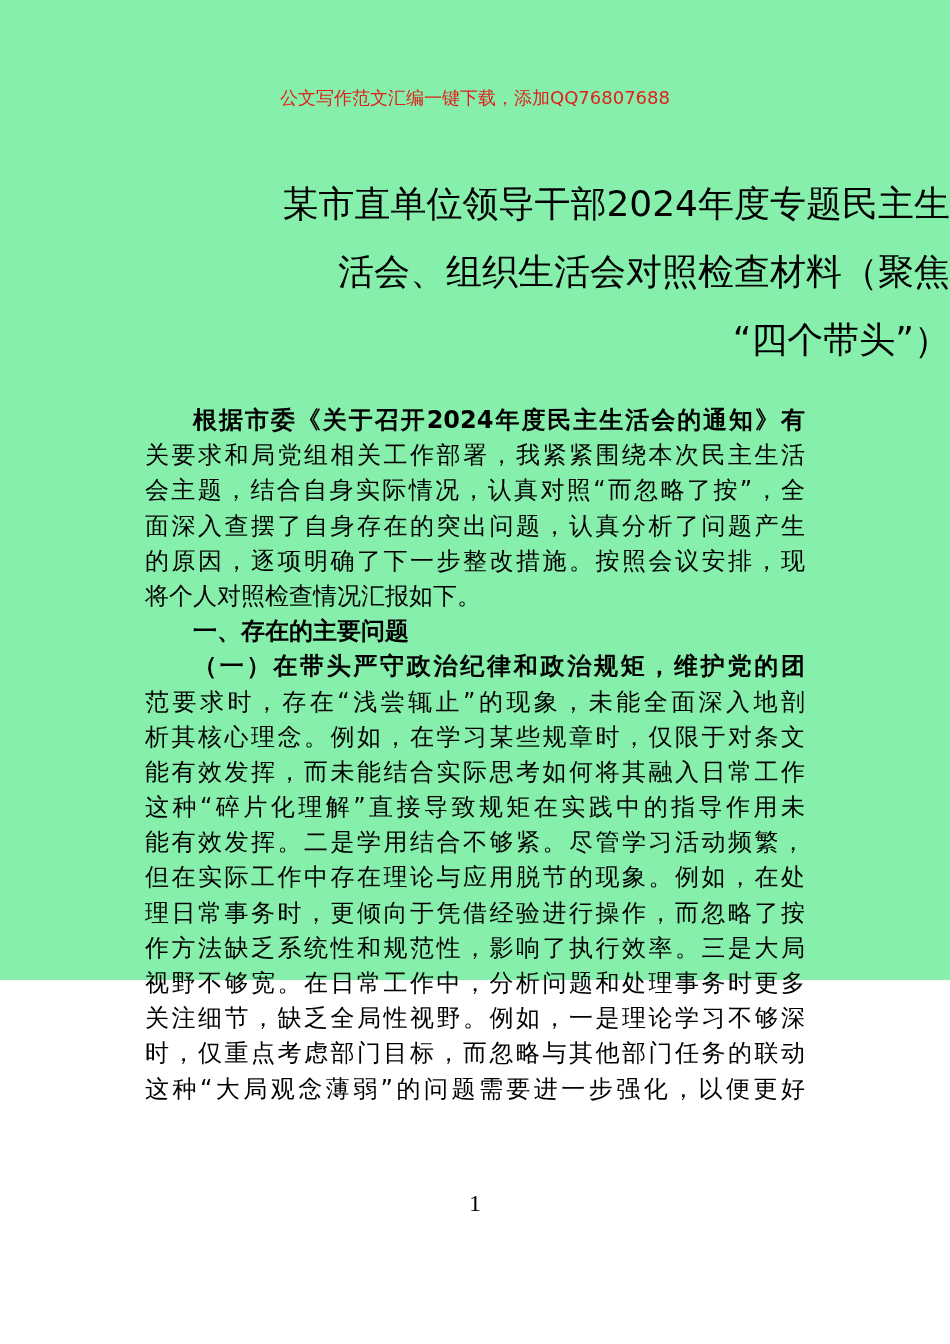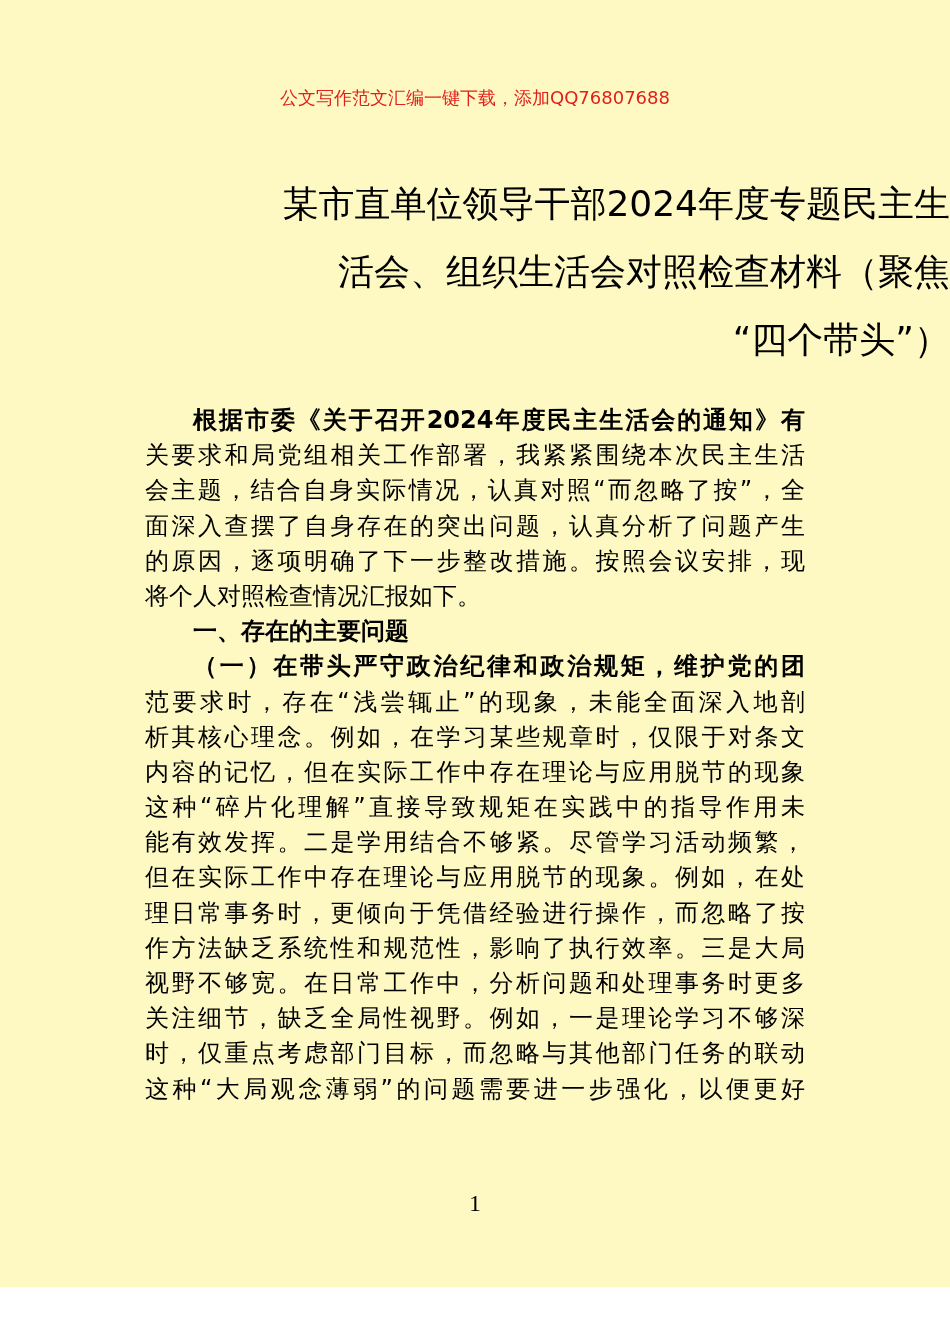--- a/index.html
+++ b/index.html
@@ -1,18 +1,18 @@
 <!DOCTYPE html>
 <html><head>
 <meta charset="utf-8">
 <style>
   html, body { margin: 0; padding: 0; background: #ffffff; }
   body { width: 950px; height: 1344px; position: relative; overflow: hidden;
          font-family: "DejaVu Sans", "Liberation Sans", sans-serif; color: #000; }
-  .page { position: absolute; left: 0; top: 0; width: 950px; height: 1287px; background: #fef9c3; }
+  .page { position: absolute; left: 0; top: 0; width: 950px; height: 980px; background: #86efac; }
   .banner { position: absolute; top: 86px; left: 0; width: 950px; text-align: center;
             font-size: 18px; color: #e0201c; letter-spacing: 0px; line-height: 24px; }
   .title { position: absolute; top: 170px; left: 0; width: 950px; text-align: right; }
   .title-line { font-size: 36px; line-height: 68px; height: 68px; white-space: nowrap; letter-spacing: 0px; }
   .body { position: absolute; left: 145px; top: 403px; width: 660px; }
   .line { font-size: 24px; line-height: 35.2px; height: 35.2px; white-space: nowrap;
           overflow: visible; text-align: justify; text-align-last: justify; }
   .line.last { text-align-last: left; }
   .line.indent { padding-left: 48px; font-weight: bold; }
   .page-number { position: absolute; top: 1190px; left: 0; width: 950px; text-align: center;
@@ -39,21 +39,21 @@
       <div class="line">的原因，逐项明确了下一步整改措施。按照会议安排，现</div>
       <div class="line last">将个人对照检查情况汇报如下。</div>
     </div>
 
     <div class="line indent last">一、存在的主要问题</div>
 
     <div>
       <div class="line indent">（一）在带头严守政治纪律和政治规矩，维护党的团</div>
       <div class="line">范要求时，存在“浅尝辄止”的现象，未能全面深入地剖</div>
       <div class="line">析其核心理念。例如，在学习某些规章时，仅限于对条文</div>
-      <div class="line">内容的记忆，但在实际工作中存在理论与应用脱节的现象</div>
+      <div class="line">能有效发挥，而未能结合实际思考如何将其融入日常工作</div>
       <div class="line">这种“碎片化理解”直接导致规矩在实践中的指导作用未</div>
       <div class="line">能有效发挥。二是学用结合不够紧。尽管学习活动频繁，</div>
       <div class="line">但在实际工作中存在理论与应用脱节的现象。例如，在处</div>
       <div class="line">理日常事务时，更倾向于凭借经验进行操作，而忽略了按</div>
       <div class="line">作方法缺乏系统性和规范性，影响了执行效率。三是大局</div>
       <div class="line">视野不够宽。在日常工作中，分析问题和处理事务时更多</div>
       <div class="line">关注细节，缺乏全局性视野。例如，一是理论学习不够深</div>
       <div class="line">时，仅重点考虑部门目标，而忽略与其他部门任务的联动</div>
       <div class="line">这种“大局观念薄弱”的问题需要进一步强化，以便更好</div>
     </div>

